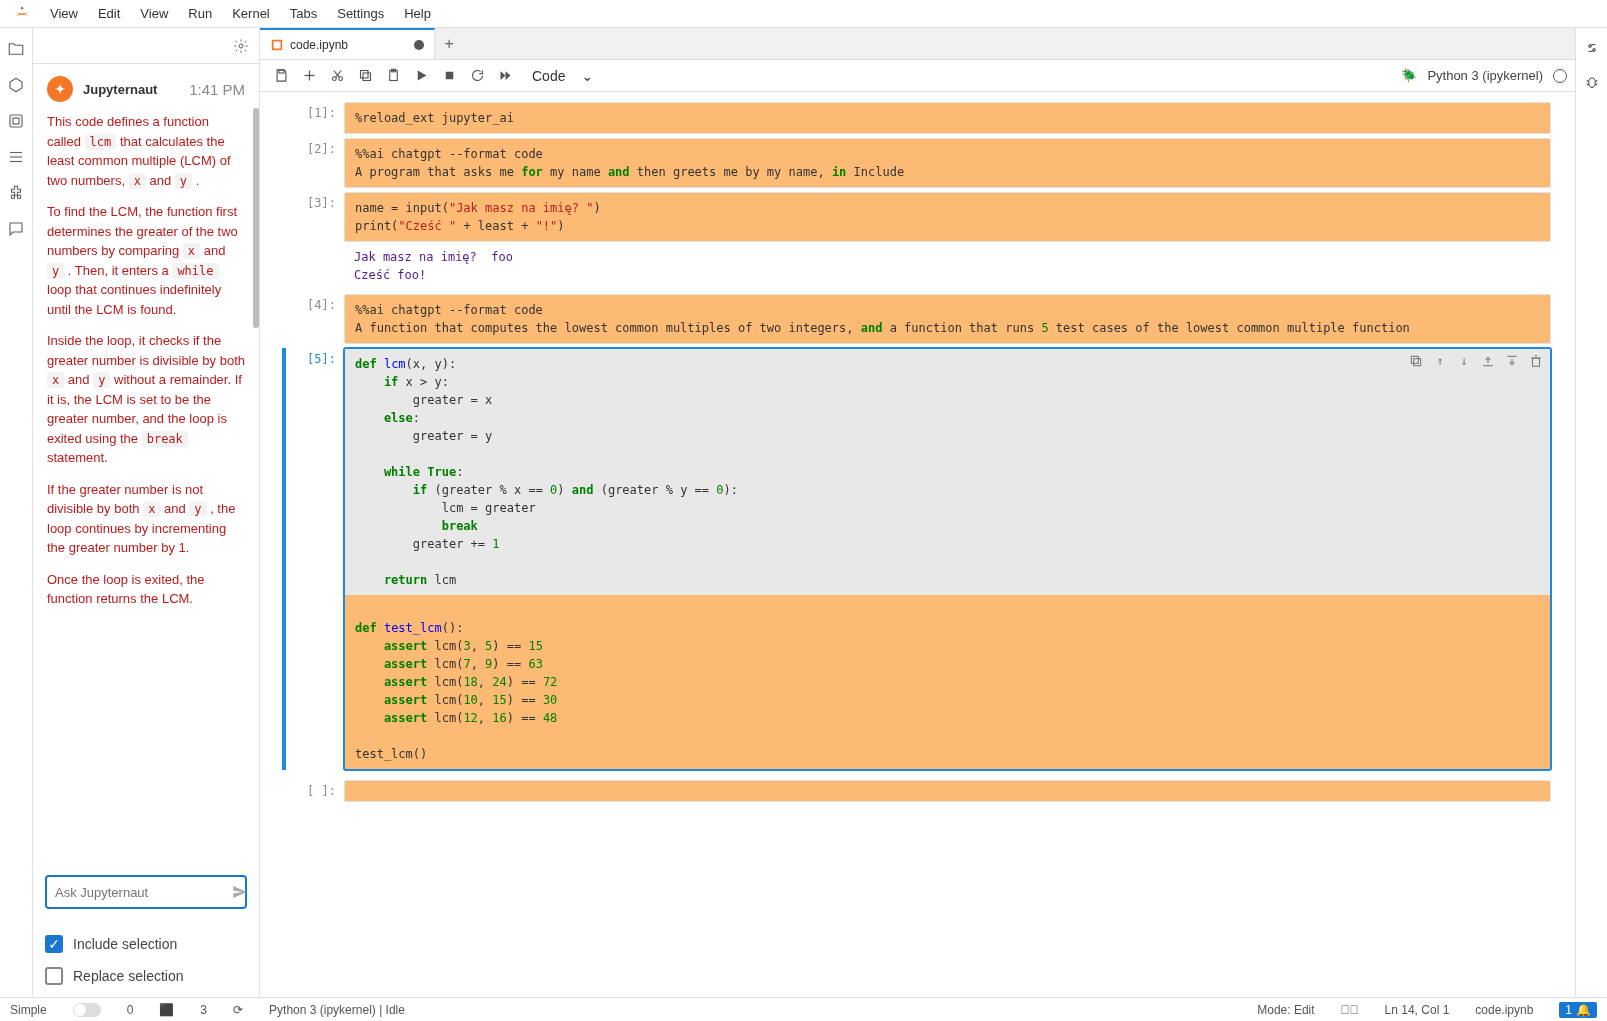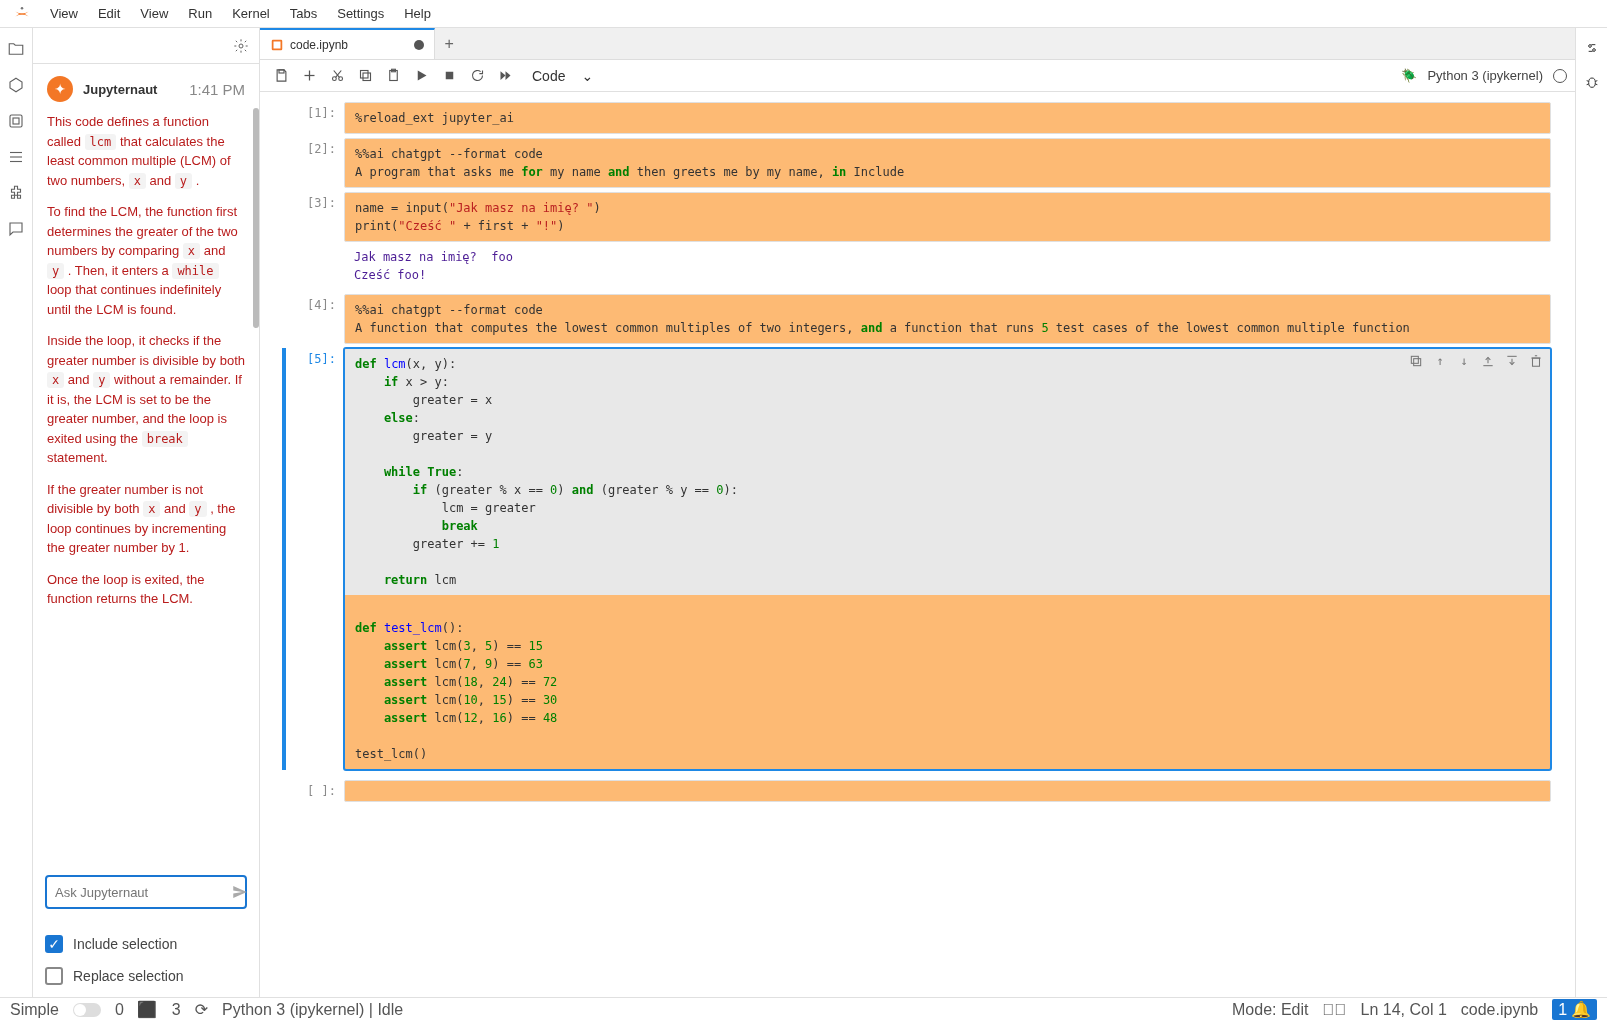--- a/index.html
+++ b/index.html
@@ -51,21 +51,21 @@
 .cell.selected::before { content:''; position:absolute; left:-2px; top:0; bottom:0; width:4px; background:#1e88e5; }
 .cell.selected .code-input { border:1px solid #1e88e5; box-shadow:0 0 0 1px #1e88e5; }
 .cell-output { padding:6px 10px; white-space:pre; line-height:1.5; color:#4c1d95; }
 .cell-toolbar { position:absolute; right:6px; top:4px; display:flex; gap:6px; }
 .cell-toolbar .ct { width:18px; height:18px; color:#777; cursor:pointer; display:flex; align-items:center; justify-content:center; }
 .bkw { color:#008000; font-weight:bold; }
 .str { color:#ba2121; }
 .num { color:#008000; }
 .fn { color:#0000ff; }
 .right-rail { width:32px; border-left:1px solid #e0e0e0; display:flex; flex-direction:column; align-items:center; padding-top:12px; gap:18px; }
-.statusbar { height:24px; border-top:1px solid #e0e0e0; display:flex; align-items:center; padding:0 10px; font-size:16px; color:#555; gap:14px; }
+.statusbar { height:24px; border-top:1px solid #e0e0e0; display:flex; align-items:center; padding:0 10px; font-size:12px; color:#555; gap:26px; }
 .statusbar .spacer { flex:1; }
 .statusbar .pill { background:#1976d2; color:#fff; padding:1px 6px; border-radius:2px; display:flex; align-items:center; gap:4px; }
 .scrollbar-thumb { position:absolute; right:0; top:80px; width:6px; height:220px; background:#bbb; border-radius:3px; }
 .toggle { width:28px; height:14px; background:#ddd; border-radius:7px; position:relative; }
 .toggle::after { content:''; position:absolute; left:1px; top:1px; width:12px; height:12px; background:#fff; border-radius:50%; }
 svg { display:block; }
 </style>
 </head>
 <body>
 
@@ -267,21 +267,21 @@
           <div class="cell-body">
               <div class="code-input"><span>%%ai chatgpt --format code</span>
 <span>A program that asks me </span><span class="bkw">for</span><span> my name </span><span class="bkw">and</span><span> then greets me by my name, </span><span class="bkw">in</span><span> Include</span></div>
             </div>
         </div>
 
         <div class="cell">
           <div class="prompt">[3]:</div>
           <div class="cell-body">
             <div class="code-input"><span>name = input(</span><span class="str">"Jak masz na imię? "</span><span>)</span>
-<span>print(</span><span class="str">"Cześć "</span><span> + first + </span><span class="str">"!"</span><span>)</span></div>
+<span>print(</span><span class="str">"Cześć "</span><span> + least + </span><span class="str">"!"</span><span>)</span></div>
             <div class="cell-output"><span>Jak masz na imię?  foo</span>
 <span>Cześć foo!</span></div>
           </div>
         </div>
 
         <div class="cell">
           <div class="prompt">[4]:</div>
           <div class="cell-body">
               <div class="code-input"><span>%%ai chatgpt --format code</span>
 <span>A function that computes the lowest common multiples of two integers, </span><span class="bkw">and</span><span> a function that runs </span><span class="num">5</span><span> test cases of the lowest common multiple function</span></div>

